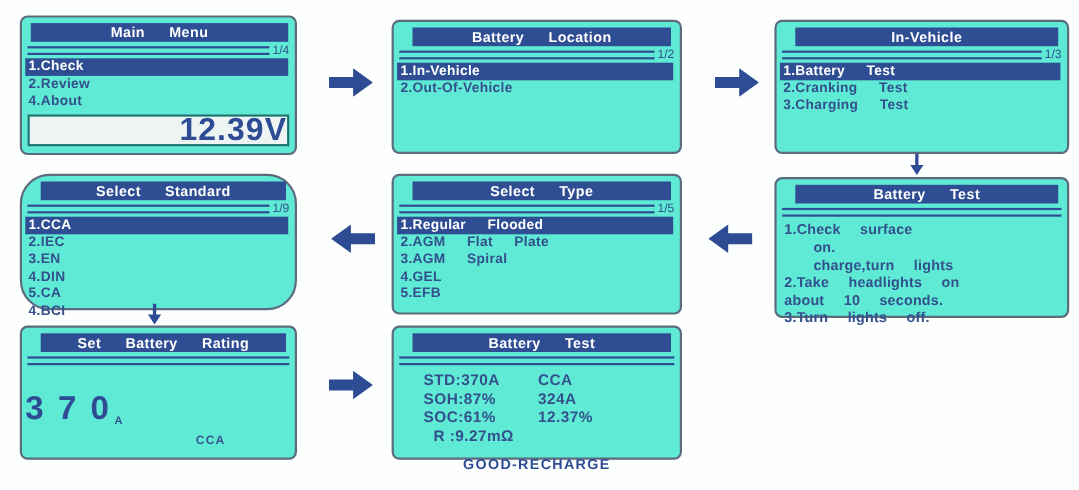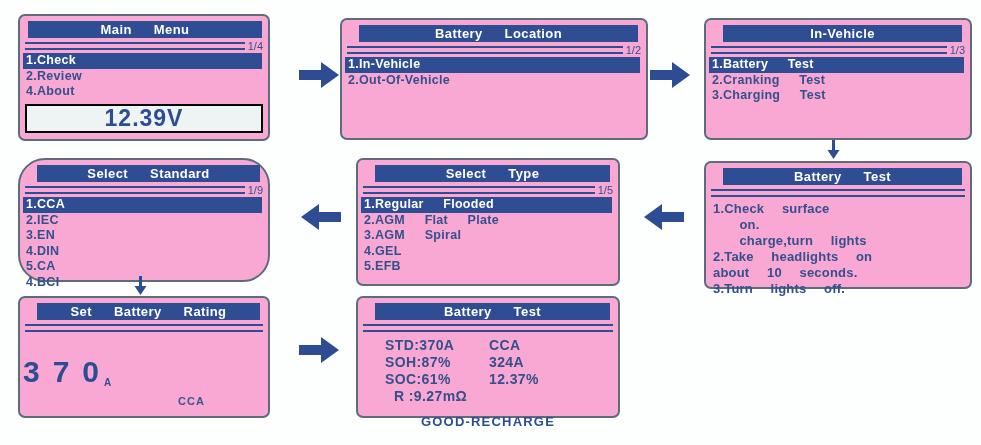--- a/index.html
+++ b/index.html
@@ -3,21 +3,21 @@
 <meta charset="utf-8">
 <style>
   html,body { margin:0; padding:0; background:#ffffff; }
   #stage {
     position:relative; width:981px; height:445px; background:#fdfefe;
     font-family:"Liberation Sans", sans-serif; overflow:hidden;
   }
   
   .screen {
     position:absolute; box-sizing:border-box;
-    background:#f9a8d4; border:2px solid #5d6c7d; border-radius:7px;
+    background:#5eead4; border:2px solid #5d6c7d; border-radius:7px;
     padding:3px 3px; color:#33508c;
   }
   .titlebar {
     background:#2e4d93; color:#ffffff; font-weight:bold; text-align:center;
     font-size:13px; height:17px; line-height:17px;
     margin:2px 5px 0 14px; letter-spacing:.4px; word-spacing:7px; white-space:pre;
   }
   .titlebar.wide { margin:2px 3px 0 5px; }
   .pagerow { display:flex; align-items:center; margin:3px 2px 2px 2px; height:10px; }
   .dlines {
@@ -25,22 +25,22 @@
     border-top:2px solid #2e4d93; border-bottom:2px solid #2e4d93;
   }
   .pagenum { font-size:11px; font-weight:normal; color:#33508c; margin-left:3px; line-height:11px; }
   .menu { margin-top:2px; }
   .item {
     font-size:12.5px; font-weight:bold; color:#33508c; padding:0 3px;
     height:15.5px; line-height:15.5px; letter-spacing:.3px; word-spacing:6px; white-space:pre;
   }
   .item.selected { background:#2e4d93; color:#ffffff; margin-right:3px; }
   .voltbox {
-    border:2px solid #000000; margin:4px 2px 0 2px; text-align:center;
-    font-size:23px; line-height:25px; height:25px; font-weight:bold;
+    border:2px solid #0f766e; margin:4px 2px 0 2px; text-align:right;
+    font-size:29px; line-height:25px; height:25px; font-weight:bold;
     color:#2d4c94; letter-spacing:1px; background:#eef4f4;
   }
   
   .steps { margin-top:3px; padding-left:4px; }
   .step-line {
     font-size:13px; font-weight:bold; color:#33508c;
     line-height:16px; letter-spacing:.2px; word-spacing:5px; white-space:pre;
   }
   
   .rating-row { margin-top:22px; white-space:nowrap; }
@@ -75,21 +75,21 @@
     </div>
     <div class="voltbox">12.39V</div>
   </div>
 
   <div class="arrow" style="left:299px; top:62px;">
     <svg width="40" height="26" viewBox="0 0 40 26">
         <polygon points="0,8 22,8 22,0 40,13 22,26 22,18 0,18" fill="#2e4c94"></polygon>
       </svg>
   </div>
 
-  <div class="screen" style="left:340px; top:18px; width:308px; height:122px;">
+  <div class="screen" style="left:356px; top:18px; width:264px; height:122px;">
     <div class="titlebar">Battery  Location</div>
     <div class="pagerow">
       <div class="dlines"></div>
       <span class="pagenum">1/2</span>
     </div>
     <div class="menu">
       <div class="item selected">1.In-Vehicle</div>
       <div class="item">2.Out-Of-Vehicle</div>
     </div>
   </div>

